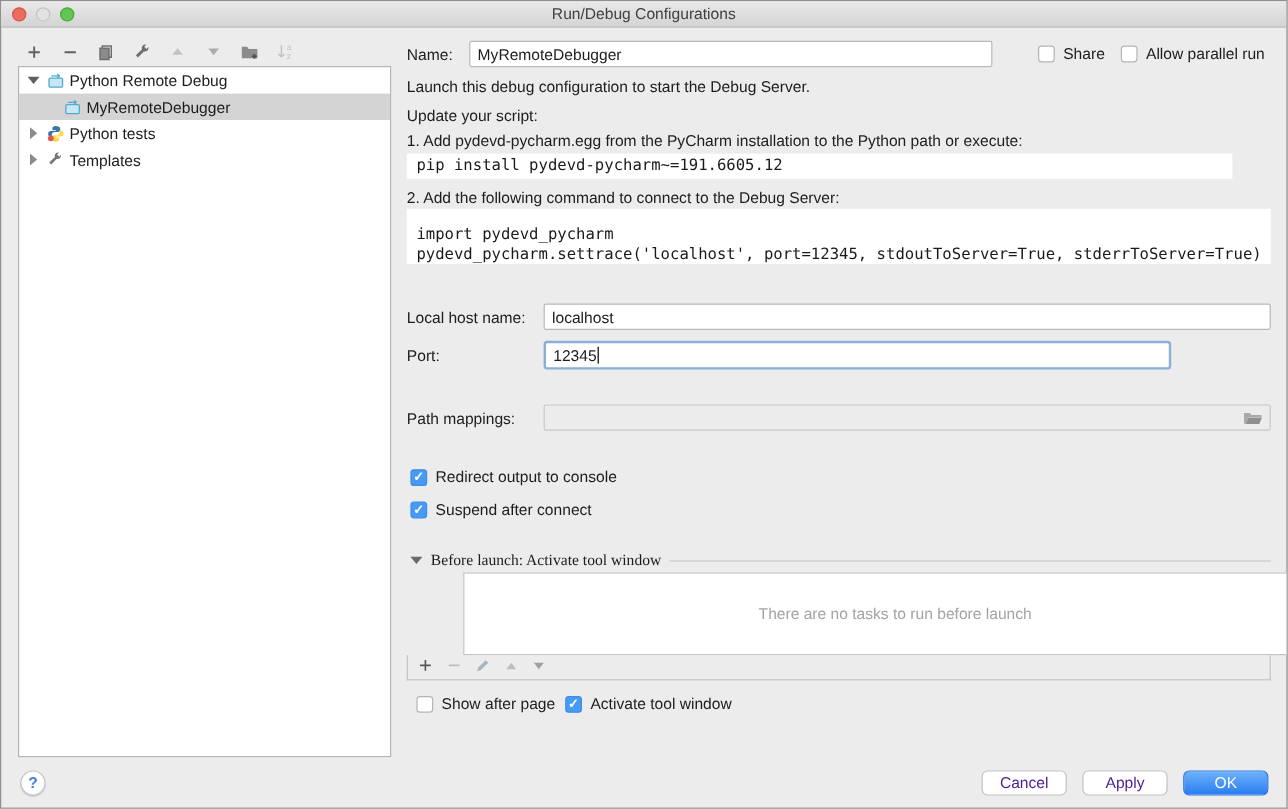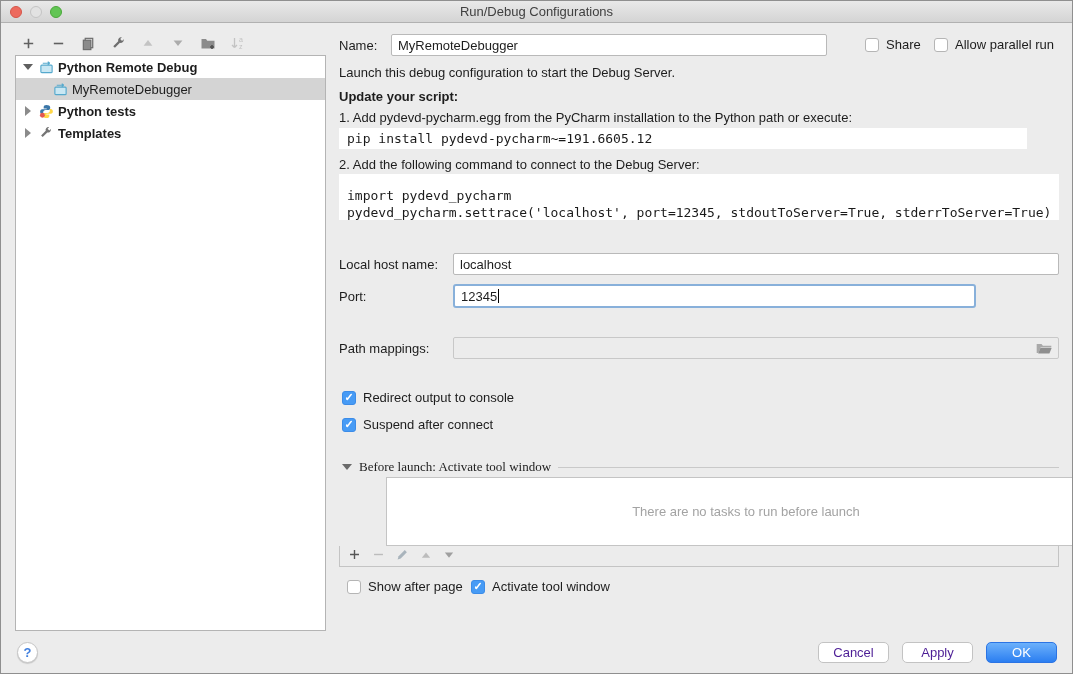--- a/index.html
+++ b/index.html
@@ -28,21 +28,21 @@
     position:absolute; left:18px; top:31px; height:22px;
     display:flex; align-items:center; gap:12px;
   }
   .tbtn { width:18px; height:18px; display:flex; align-items:center; justify-content:center; }
   
   .tree-panel {
     position:absolute; left:14px; top:54px; width:311px; height:576px;
     background:#ffffff; border:1px solid #b4b4b4;
   }
   .tree-row { height:22px; display:flex; align-items:center; gap:4px; padding-left:6px; cursor:default; }
-  .tree-row .lbl { font-weight:bold; }
+  .tree-row .lbl { font-weight:normal; }
   .tree-row.child { padding-left:36px; }
   .tree-row.child .lbl { font-weight:normal; }
   .tree-row.selected { background:#d4d4d4; }
   .tw { width:12px; height:12px; display:flex; align-items:center; justify-content:center; flex:none; }
   .tri-down { width:0; height:0; border-left:5px solid transparent; border-right:5px solid transparent; border-top:6px solid #5f5f5f; }
   .tri-right { width:0; height:0; border-top:5px solid transparent; border-bottom:5px solid transparent; border-left:6px solid #8b8b8b; }
   .ticon { width:16px; height:16px; flex:none; display:flex; align-items:center; justify-content:center; }
   .field {
     border:1px solid #b9b9b9; border-radius:2px; background:#fff;
     height:22px; font-family:"Liberation Sans", sans-serif; font-size:13px;
@@ -209,21 +209,21 @@
   <div class="cbrow" style="left:864px; top:36px;">
     <span class="cbx">✓</span>
     <span>Share</span>
   </div>
   <div class="cbrow" style="left:933px; top:36px;">
     <span class="cbx">✓</span>
     <span>Allow parallel run</span>
   </div>
 
   <div class="lbl-static" style="left:338px; top:64px;">Launch this debug configuration to start the Debug Server.</div>
-  <div class="lbl-static" style="left:338px; top:88px;font-weight:bold;">Update your script:</div>
+  <div class="lbl-static" style="left:338px; top:88px;">Update your script:</div>
   <div class="lbl-static" style="left:338px; top:109px;">1. Add pydevd-pycharm.egg from the PyCharm installation to the Python path or execute:</div>
   <div class="codebar" style="left:338px; top:127px; width:688px; height:21px;">pip install pydevd-pycharm~=191.6605.12</div>
   <div class="lbl-static" style="left:338px; top:156px;">2. Add the following command to connect to the Debug Server:</div>
   <div class="codebar" style="left:338px; top:173px; width:720px; height:46px; padding-top:13px;"><span>import pydevd_pycharm</span>
 <span>pydevd_pycharm.settrace('localhost', port=12345, stdoutToServer=True, stderrToServer=True)</span></div>
 
   <div class="lbl-static" style="left:338px; top:256px;">Local host name:</div>
   <div class="field" style="left:452px; top:252px; width:606px;">
     <span>localhost</span>
   </div>

